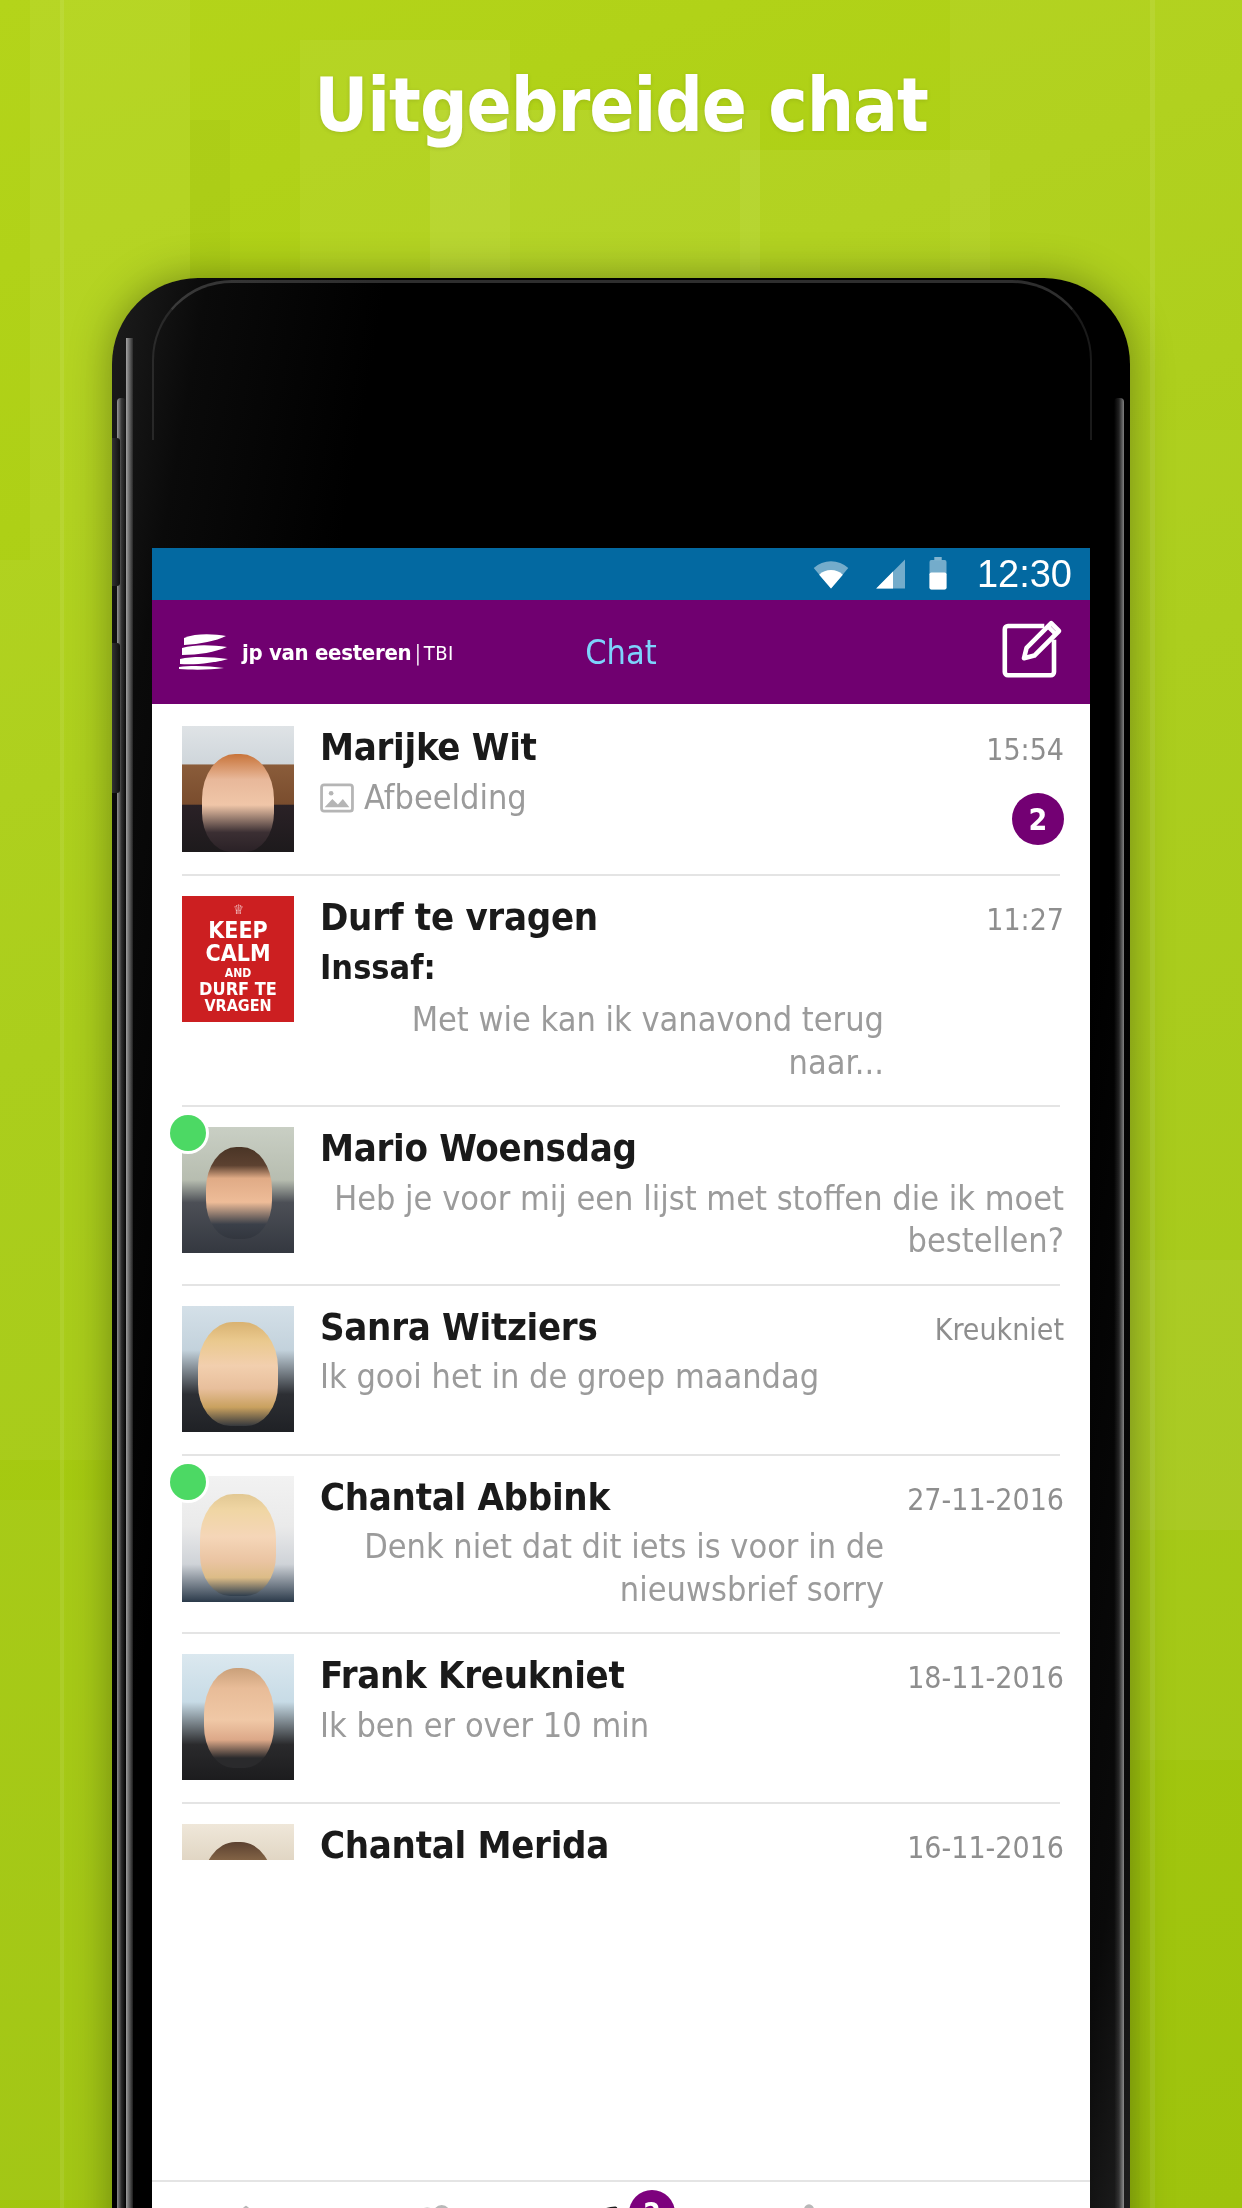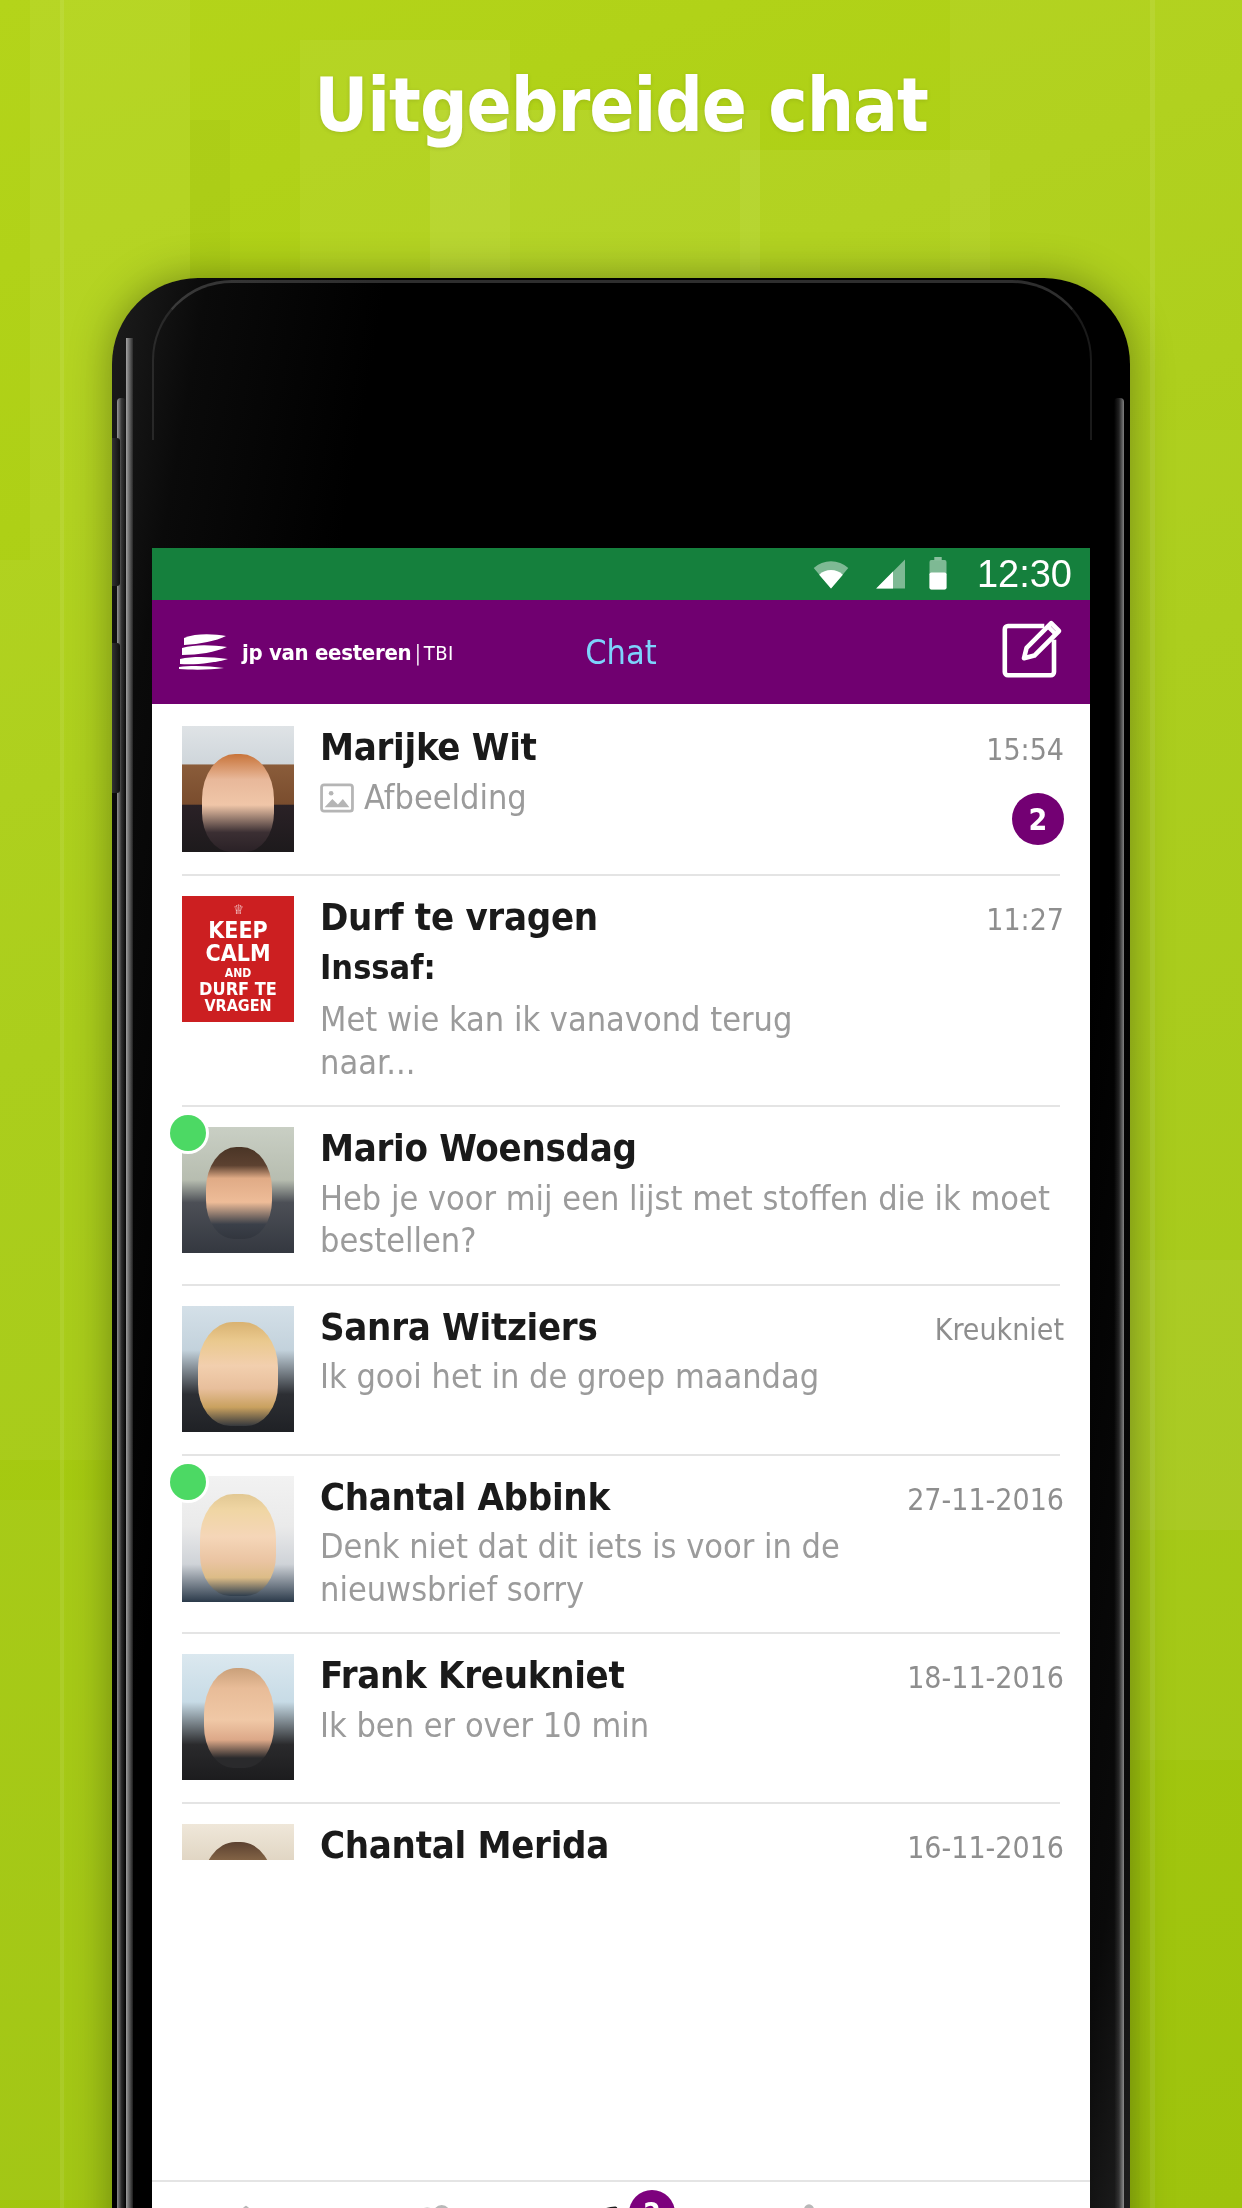--- a/index.html
+++ b/index.html
@@ -104,21 +104,21 @@
     position:absolute;
     left:40px; top:270px;
     width:938px; height:1780px;
     background:#ffffff;
     overflow:hidden;
   }
 
   
   .statusbar{
     height:52px; width:100%;
-    background:#15803d;
+    background:#0369a1;
     display:flex; align-items:center; justify-content:flex-end;
     padding-right:18px;
     gap:20px;
   }
   .sb-icon{ display:flex; align-items:center; }
   .sb-time{
     color:#fff; font-size:38px; letter-spacing:0px;
     font-family:"Liberation Sans",sans-serif;
     margin-left:8px; line-height:1;
   }
@@ -185,21 +185,21 @@
     font-family:"DejaVu Sans Condensed","Liberation Sans",sans-serif;
     line-height:1.12; letter-spacing:-0.3px;
   }
   .preview{
     font-size:34px; color:#9b9b9b; line-height:1.25;
     margin-top:7px;
     font-family:"DejaVu Sans Condensed","Liberation Sans",sans-serif;
     display:flex; align-items:flex-start; gap:10px; flex-wrap:wrap;
   }
   .preview .sender{ color:#1a1a1a; font-weight:bold; }
-  .preview .body{ color:#9b9b9b; }
+  .preview .body{ color:#9b9b9b;text-align:right; }
   .right{
     flex:0 0 auto; display:flex; flex-direction:column;
     align-items:flex-end; min-width:180px; padding-top:6px;
   }
   .time{
     font-size:30px; color:#8e8e8e;
     font-family:"DejaVu Sans Condensed","Liberation Sans",sans-serif;
     white-space:nowrap;
   }
   .badge{

